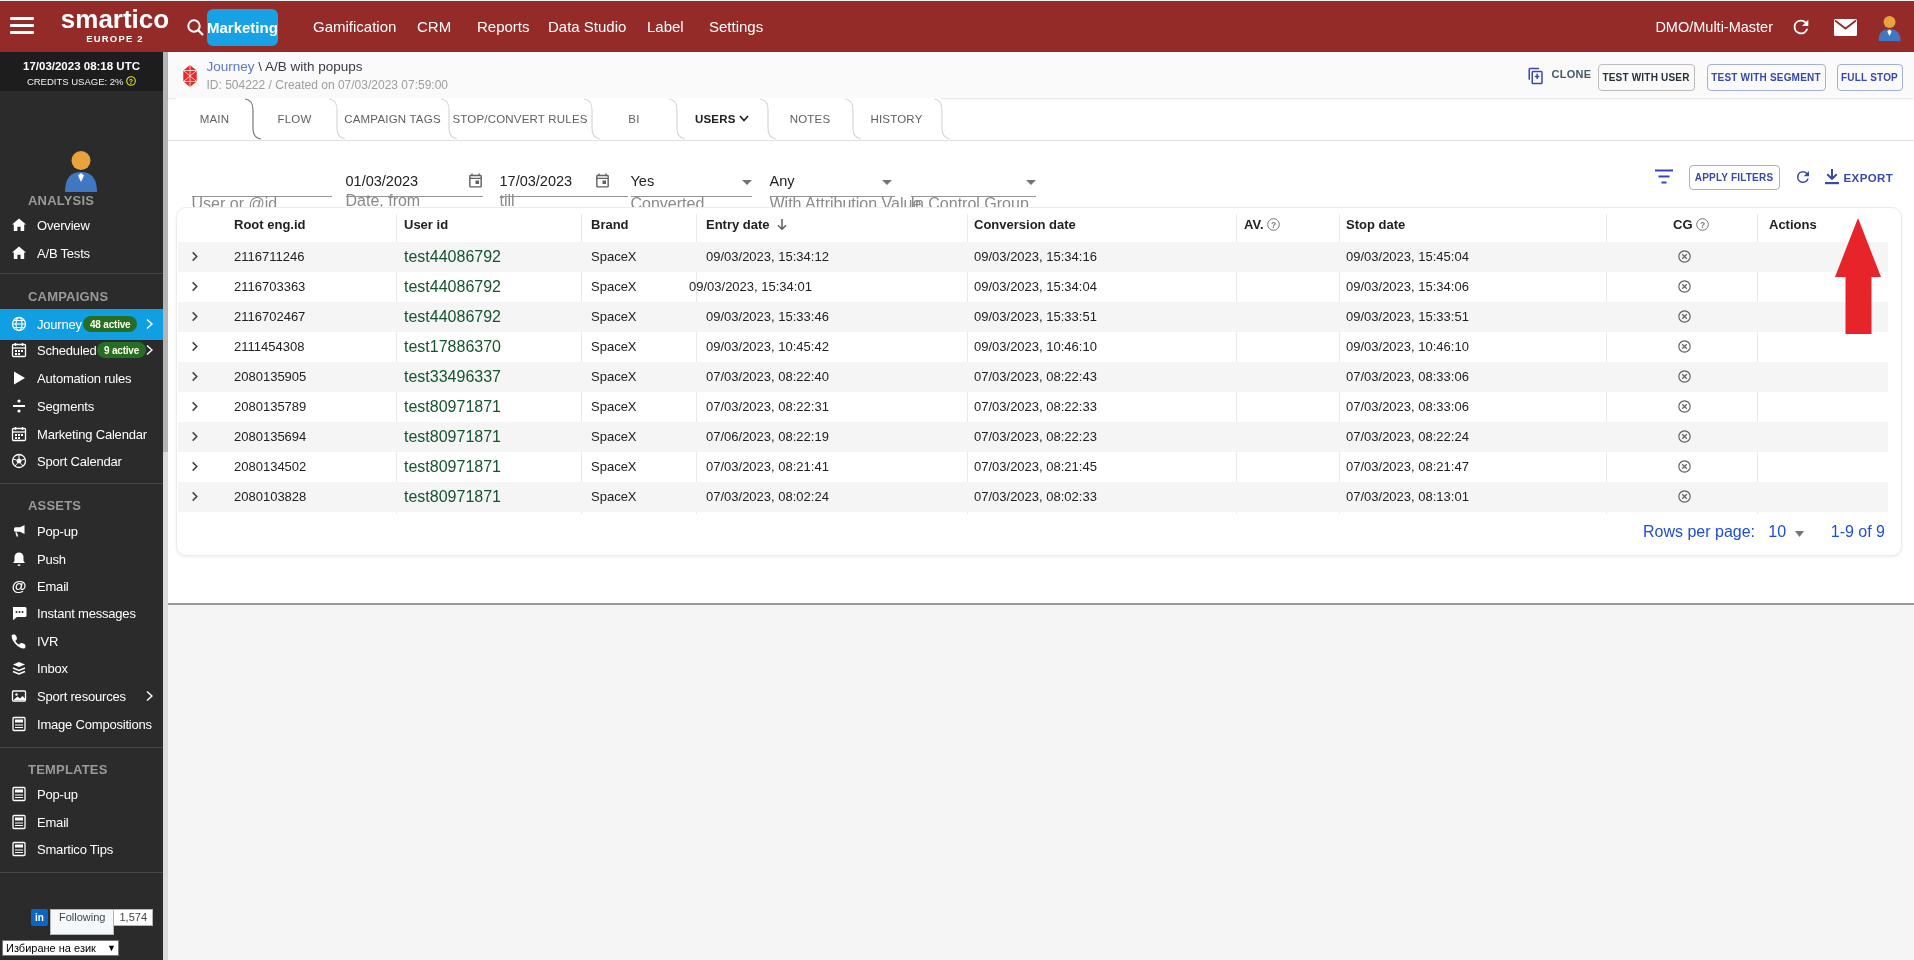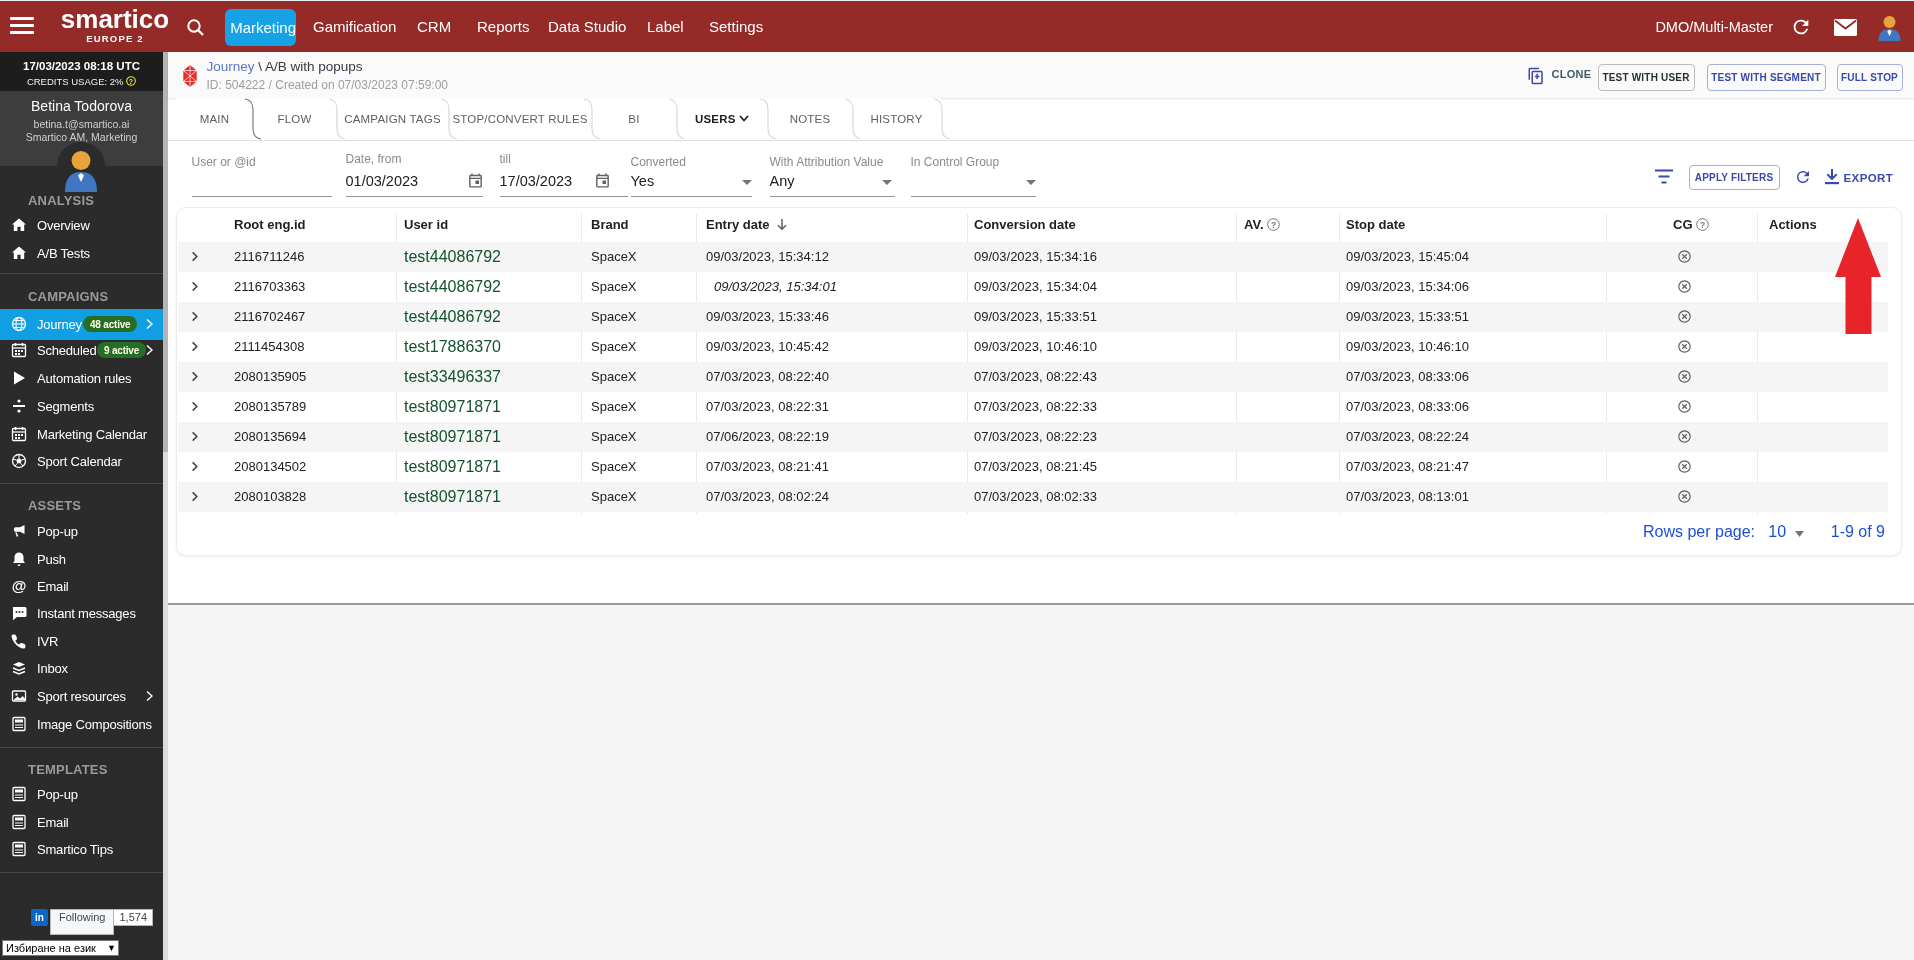--- a/index.html
+++ b/index.html
@@ -8,21 +8,21 @@
 
 
 #topbar { position:absolute; left:0; top:0; width:1914px; height:52px; background:#952b28; border-top:1.5px solid #eef2f3; }
 #burger { position:absolute; left:10px; top:16px; width:24px; height:18px; }
 #burger div { height:2.6px; background:#fff; border-radius:1px; margin-bottom:4.6px; }
 #logo { position:absolute; left:60px; top:5px; width:110px; text-align:center; color:#fff; }
 #logo .l1 { font-size:26px; font-weight:bold; line-height:26px; }
 #logo .l2 { font-size:9.5px; font-weight:bold; letter-spacing:1.2px; margin-top:1px; }
 #searchic { position:absolute; left:186px; top:17px; }
 .navitem { position:absolute; top:0; height:52px; line-height:52px; color:#fff; font-size:15px; }
-#nav-marketing { position:absolute; left:225px; top:8px; width:71px; height:37px; background:#16a2e4; color:#fff; font-size:15px; text-align:right; line-height:37px; border-radius:6px; }
+#nav-marketing { position:absolute; left:207px; top:8px; width:71px; height:37px; background:#16a2e4; color:#fff; font-size:15px; text-align:left; line-height:37px; border-radius:6px;font-weight:bold; }
 #dmo { position:absolute; right:141px; top:0; line-height:52px; font-size:14.5px; color:#fff; }
 .topicon { position:absolute; }
 
 
 #sidebar { position:absolute; left:0; top:52px; width:163px; height:908px; background:#2b2b2b; color:#fff; }
 #sb-top { position:absolute; left:0; top:0; width:163px; height:39px; background:#1d1d1d; text-align:center; }
 #sb-date { font-size:11.5px; font-weight:bold; color:#fff; padding-top:8px; }
 #sb-credits { font-size:9.5px; color:#f2f2f2; margin-top:4px; }
 #sb-user { position:absolute; left:0; top:39px; width:163px; height:75px; background:#3d3d3d; text-align:center; }
 #sb-name { font-size:14px; color:#fdfdfd; padding-top:7px; }
@@ -50,21 +50,21 @@
 #clone { position:absolute; top:16px; color:#455a64; font-size:11px; font-weight:bold; letter-spacing:0.3px; }
 
 
 #tabbar { position:absolute; left:8.5px; top:45.5px; height:42px; }
 .tab { position:absolute; top:0; height:42px; background:#fff; color:#5f5f5f; font-size:11.5px; letter-spacing:0.2px; text-align:center; line-height:42px; white-space:nowrap; }
 .tab.active { color:#212121; font-weight:bold; }
 .tabsep { position:absolute; top:0; }
 #tabline { position:absolute; left:-8.5px; top:42px; width:1746.5px; height:1px; background:#e0e0e0; }
 
 
-.flabel { position:absolute; font-size:12px; color:#8a8a8a; white-space:nowrap; }
+.flabel { position:absolute; font-size:16px; color:#8a8a8a; white-space:nowrap;margin-top:40px; }
 .fval { position:absolute; font-size:14.5px; color:#212121; }
 .funder { position:absolute; height:1px; background:#949494; }
 .fcaret { position:absolute; width:0; height:0; border-left:5px solid transparent; border-right:5px solid transparent; border-top:5px solid #757575; }
 
 
 #card { position:absolute; left:8.5px; top:155px; width:1726px; height:349px; background:#fff; border:1px solid #ededed; border-radius:10px; box-shadow:0 1px 3px rgba(0,0,0,0.08); }
 .th { position:absolute; top:0; height:33px; line-height:33px; font-size:13px; font-weight:bold; color:#212121; white-space:nowrap; }
 .row { position:absolute; left:1px; width:1710px; height:30px; }
 .row.odd { background:#f5f5f5; }
 .cell { position:absolute; top:0; height:30px; line-height:30px; font-size:13px; color:#212121; white-space:nowrap; }
@@ -116,25 +116,20 @@
   </svg>
 </div>
 
 <div id="sidebar">
   <div id="sb-top">
     <div id="sb-date">17/03/2023 08:18 UTC</div>
     <div id="sb-credits">CREDITS USAGE: 2% <svg width="10" height="10" viewBox="0 0 10 10" style="vertical-align:-1px;">
           <circle cx="5" cy="5" r="4.3" fill="none" stroke="#e8e12a" stroke-width="1.1"></circle>
           <text x="5" y="7.5" font-size="7" fill="#e8e12a" text-anchor="middle" font-weight="bold">?</text>
         </svg></div>
-  </div>
-  <div id="sb-user">
-    <div id="sb-name">Betina Todorova</div>
-    <div id="sb-mail">betina.t@smartico.ai</div>
-    <div id="sb-role">Smartico AM, Marketing</div>
   </div>
   <div id="avcircle"></div>
   <svg class="abs" style="left:63px; top:98px;" width="36" height="42" viewBox="0 0 36 42">
     <circle cx="18" cy="10.5" r="9.5" fill="#e8a33d"></circle>
     <path d="M2 42 Q2 22 18 22 Q34 22 34 42 Z" fill="#3f77c0"></path>
     <path d="M18 23 l-3 2.4 3 6.5 3-6.5 z" fill="#fff"></path>
   </svg>
 
   <div class="sb-sect" style="top:141px;">ANALYSIS</div>
   <div class="sb-item" style="top:159px;">
@@ -459,21 +454,21 @@
             <path d="M5.2 5.2 L10.8 10.8 M10.8 5.2 L5.2 10.8" stroke="#5f5f5f" stroke-width="1.4"></path>
           </svg>
 </div>
 <div class="row " style="top:63.5px;">
   <svg class="rchev" width="11" height="11" viewBox="0 0 12 12">
             <path d="M4 1.5 L8.5 6 L4 10.5" fill="none" stroke="#444" stroke-width="1.7"></path>
           </svg>
   <div class="cell" style="left:56px;">2116703363</div>
   <div class="cell link" style="left:226px;">test44086792</div>
   <div class="cell" style="left:413px;">SpaceX</div>
-  <div class="cell" style="left:536px;font-style:italic;">09/03/2023, 15:34:01</div>
+  <div class="cell" style="left:511px;">09/03/2023, 15:34:01</div>
   <div class="cell" style="left:796px;">09/03/2023, 15:34:04</div>
   <div class="cell" style="left:1168px;">09/03/2023, 15:34:06</div>
   <svg class="abs" style="left:1500px; top:8.5px;" width="13" height="13" viewBox="0 0 16 16">
             <circle cx="8" cy="8" r="7" fill="none" stroke="#5f5f5f" stroke-width="1.4"></circle>
             <path d="M5.2 5.2 L10.8 10.8 M10.8 5.2 L5.2 10.8" stroke="#5f5f5f" stroke-width="1.4"></path>
           </svg>
 </div>
 <div class="row odd" style="top:93.5px;">
   <svg class="rchev" width="11" height="11" viewBox="0 0 12 12">
             <path d="M4 1.5 L8.5 6 L4 10.5" fill="none" stroke="#444" stroke-width="1.7"></path>

